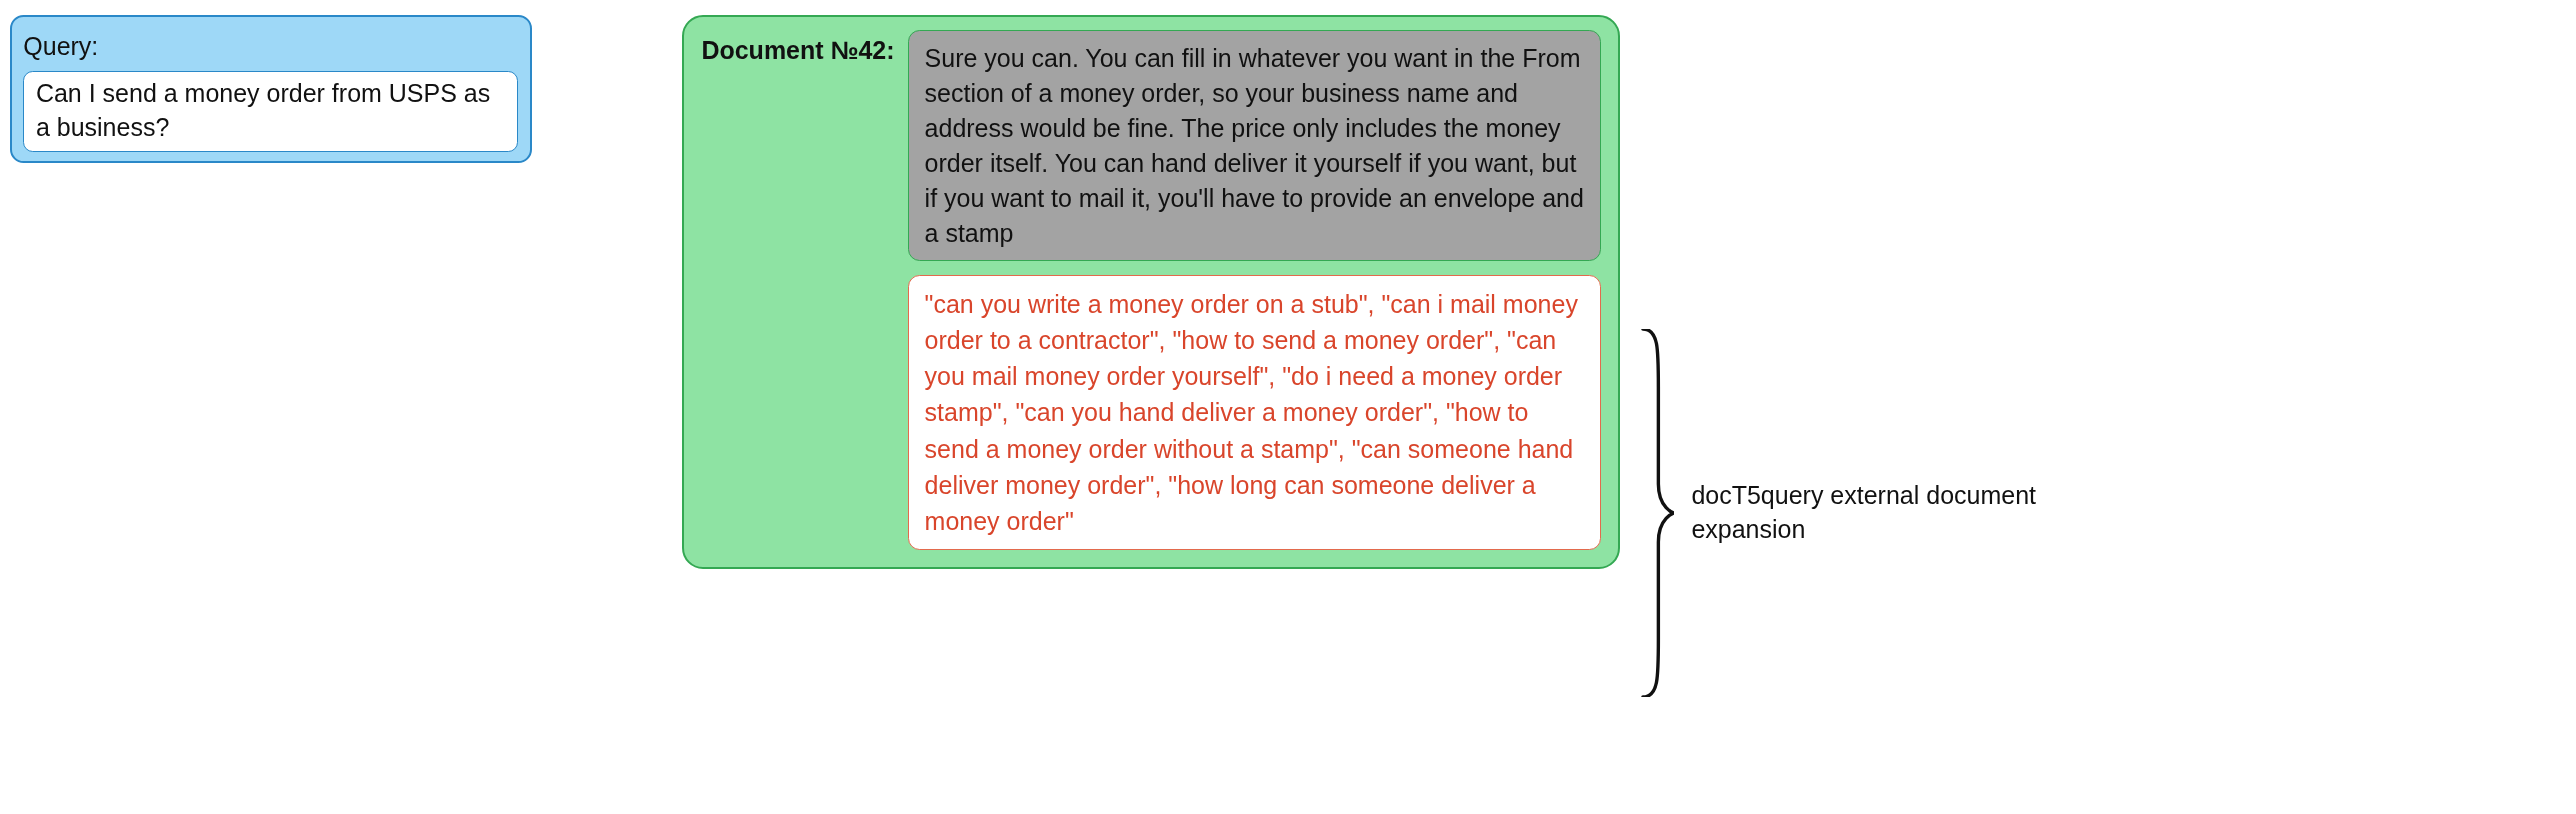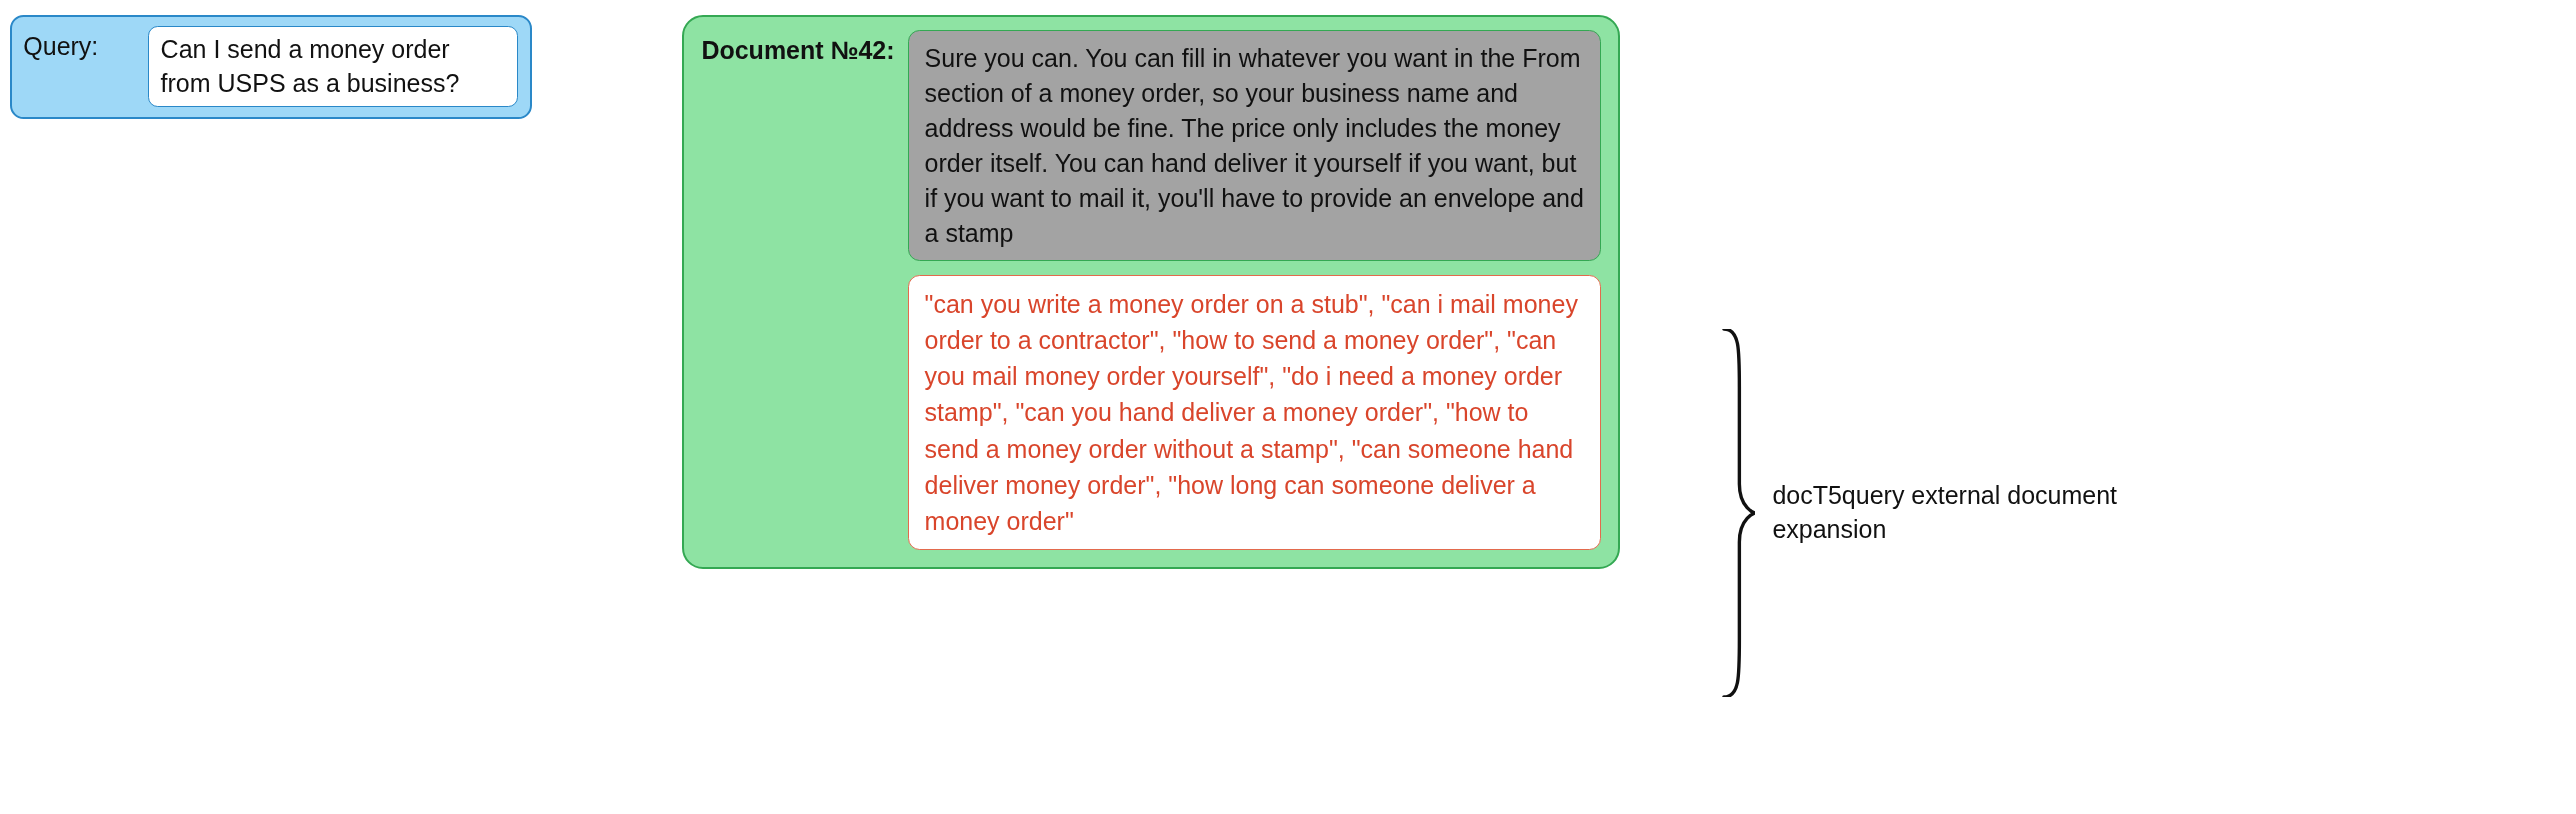--- a/index.html
+++ b/index.html
@@ -23,34 +23,34 @@
     top: 14.5px;
     width: 522px;
     background: #9ed8f7;
     border: 2.9px solid #2a88c8;
     border-radius: 13.5px;
     padding: 9.7px 11.6px;
     box-sizing: border-box;
     display: flex;
     align-items: flex-start;
     gap: 9.7px;
+    flex-direction: column;
   }
   .query-label {
     font-weight: 500;
     white-space: nowrap;
     padding-top: 5.8px;
   }
   .query-text {
     flex: 1;
     background: #ffffff;
     border: 1.9px solid #2a88c8;
     border-radius: 9.7px;
     padding: 5.8px 11.6px;
     line-height: 1.35;
-    margin-left: 40px;
   }
 
   
   .doc-card {
     position: absolute;
     left: 682px;
     top: 14.5px;
     width: 938px;
     background: #8ee3a3;
     border: 2.9px solid #34a853;
@@ -85,21 +85,21 @@
     border: 1.9px solid #e36a4d;
     border-radius: 11.6px;
     padding: 9.7px 15.5px;
     line-height: 1.45;
     color: #d9452b;
   }
 
   
   .brace-wrap {
     position: absolute;
-    left: 1716px;
+    left: 1635px;
     top: 329px;
     display: flex;
     align-items: center;
     gap: 17.4px;
   }
   .brace {
     width: 39px;
     height: 368px;
   }
   .brace svg {

